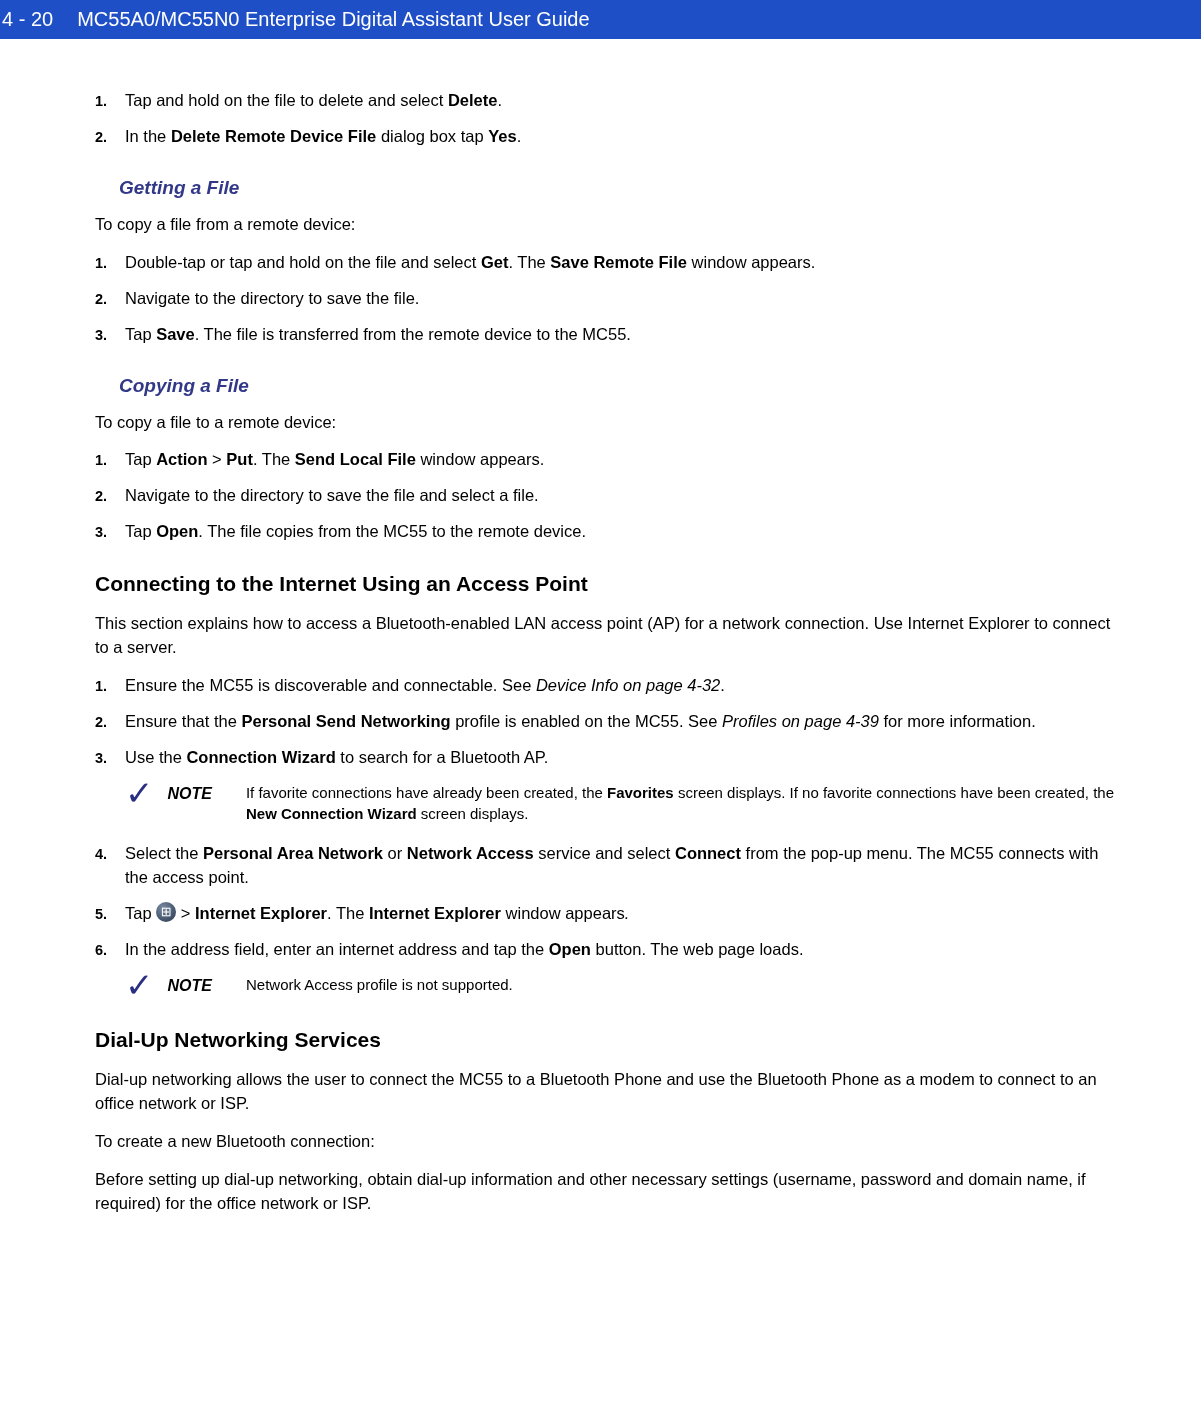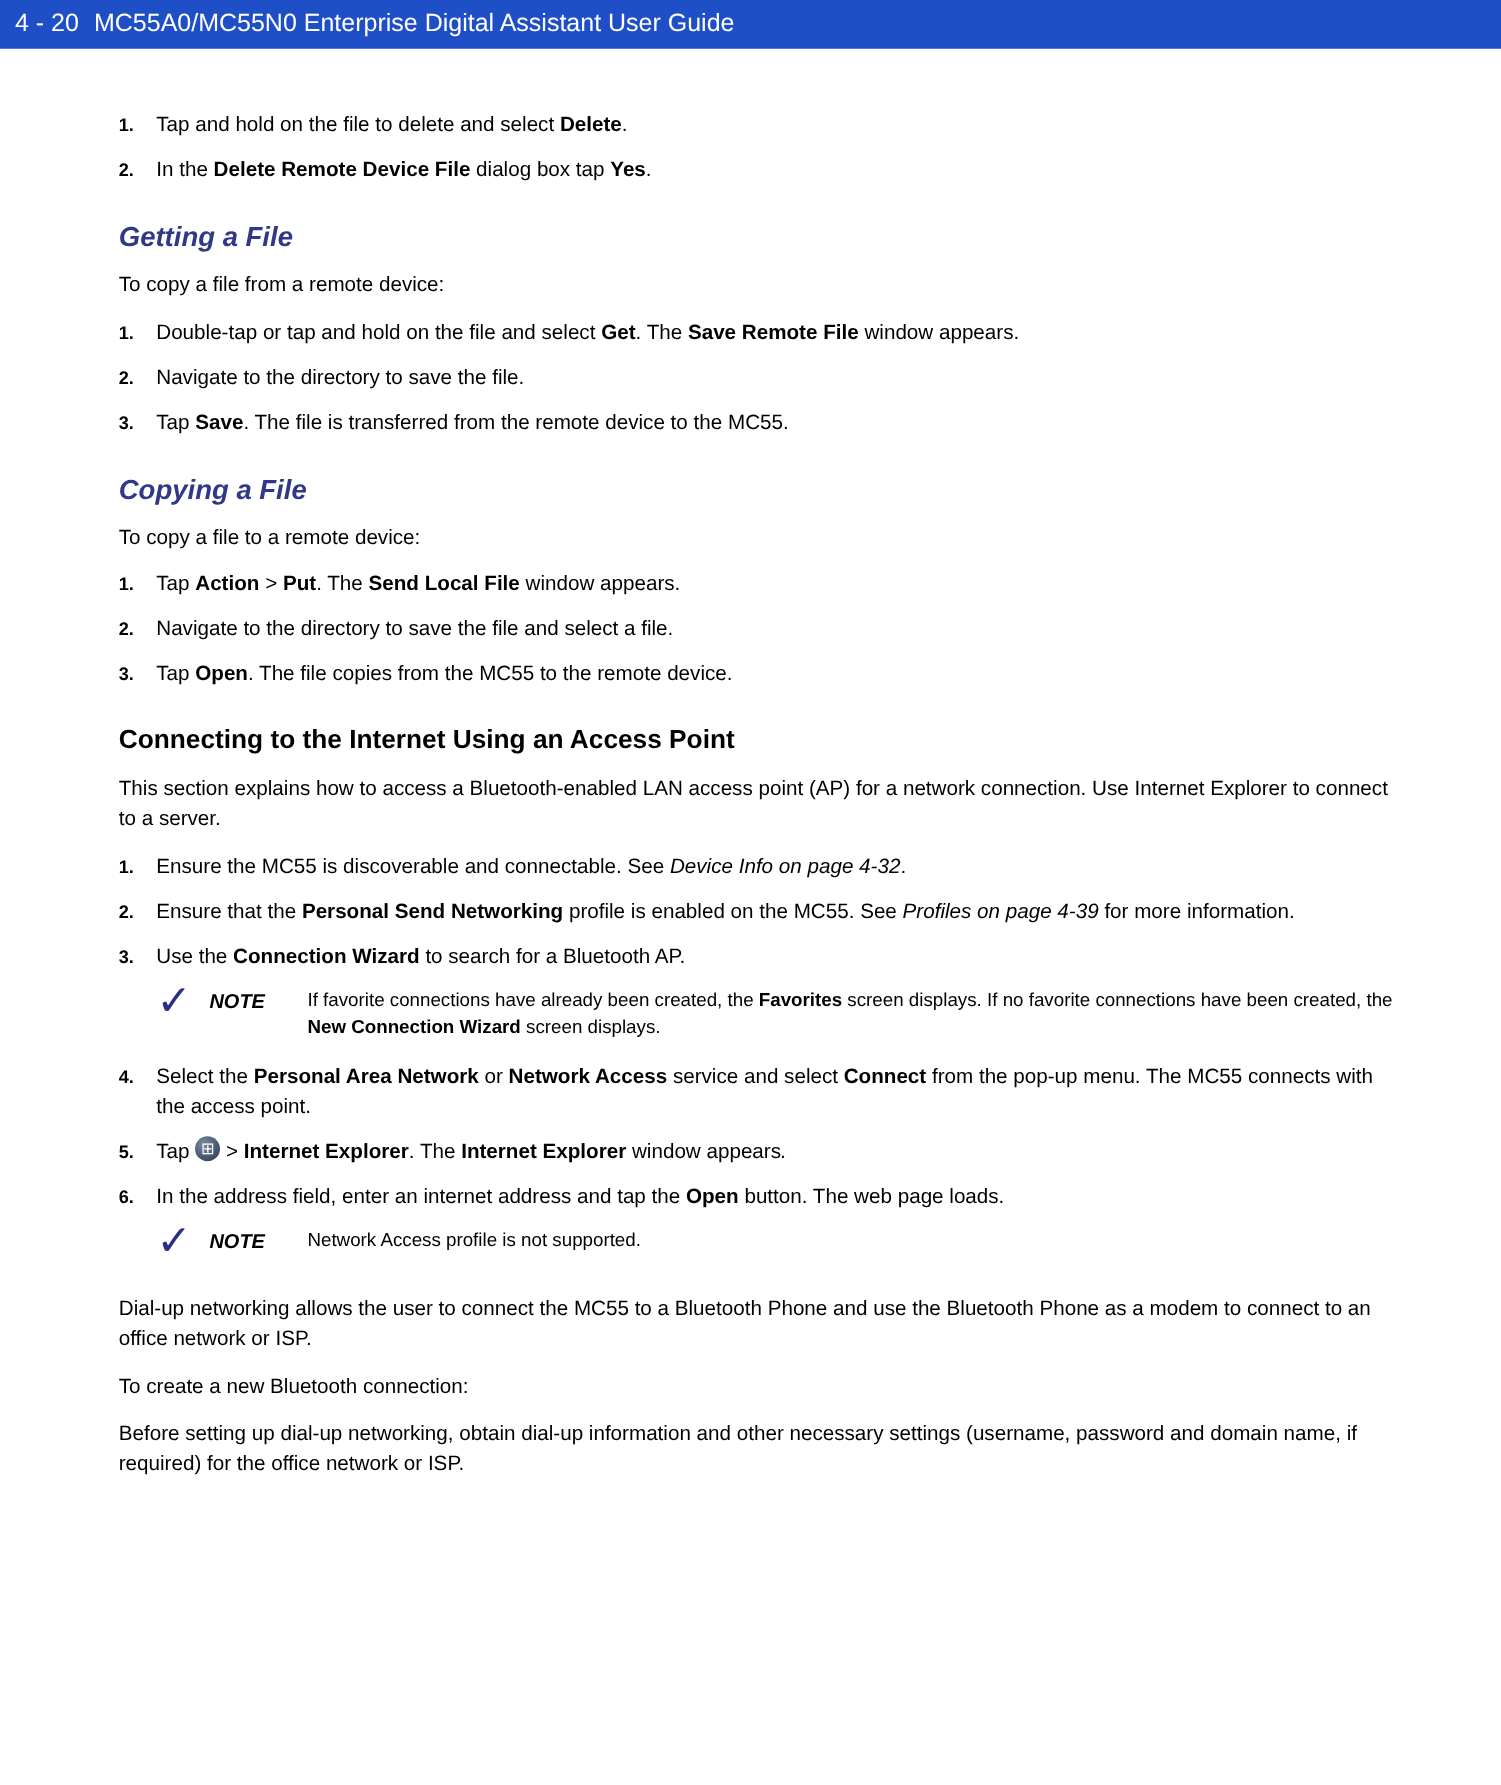--- a/index.html
+++ b/index.html
@@ -5,24 +5,24 @@
     * { margin: 0; padding: 0; box-sizing: border-box; }
     body {
       font-family: Arial, Helvetica, sans-serif;
       background: #fff;
       color: #000;
       width: 1201px;
     }
     .header-bar {
       background: #1f4fc6;
       color: #fff;
-      padding: 8px 12px;
+      padding: 8px 2px;
       display: flex;
       align-items: baseline;
-      gap: 12px;
+      gap: 24px;
     }
     .page-num {
       font-size: 20px;
       font-weight: normal;
       font-family: "Arial Narrow", Arial, sans-serif;
       font-stretch: condensed;
     }
     .doc-title {
       font-size: 20px;
       font-weight: normal;
@@ -51,23 +51,24 @@
     }
     ol.top-list > li .txt {
       flex: 1;
     }
     .section-h3 {
       font-family: "Arial Narrow", Arial, sans-serif;
       font-stretch: condensed;
       font-style: italic;
       font-weight: bold;
       color: #323888;
-      font-size: 22px;
+      font-size: 19px;
       margin-bottom: 14px;
       margin-top: 4px;
+      margin-left: 24px;
     }
     .section-h2 {
       font-family: "Arial Narrow", Arial, sans-serif;
       font-stretch: condensed;
       font-weight: bold;
       color: #000;
       font-size: 21px;
       margin-bottom: 16px;
       margin-top: 6px;
     }
@@ -216,17 +217,18 @@
       </li>
       <li style="display: block;">
         <div class="note-row">
           <div class="note-tick">✓</div>
           <div class="note-label">NOTE</div>
           <div class="note-text">Network Access profile is not supported.</div>
         </div>
       </li>
     </ol>
 
+  <div class="section-h2">Dial-Up Networking Services</div>
   <div class="para">Dial-up networking allows the user to connect the MC55 to a Bluetooth Phone and use the Bluetooth Phone as a modem to connect to an office network or ISP.</div>
   <div class="para">To create a new Bluetooth connection:</div>
   <div class="para">Before setting up dial-up networking, obtain dial-up information and other necessary settings (username, password and domain name, if required) for the office network or ISP.</div>
 
 </div>
 
 </body></html>

